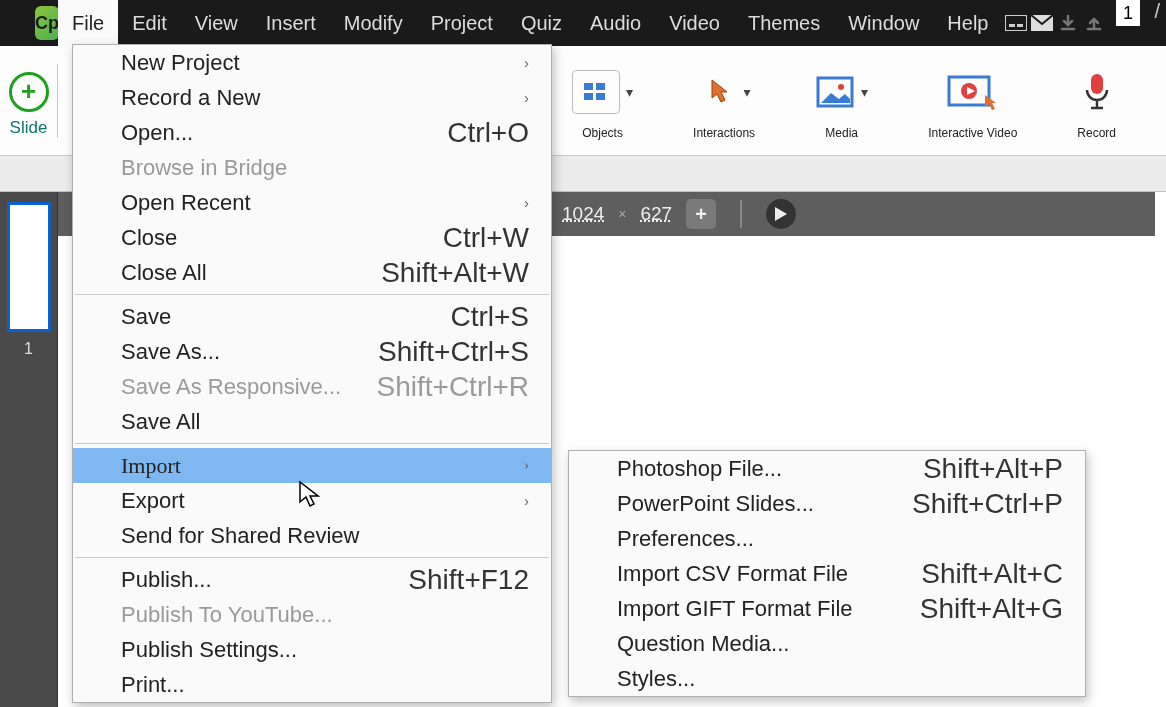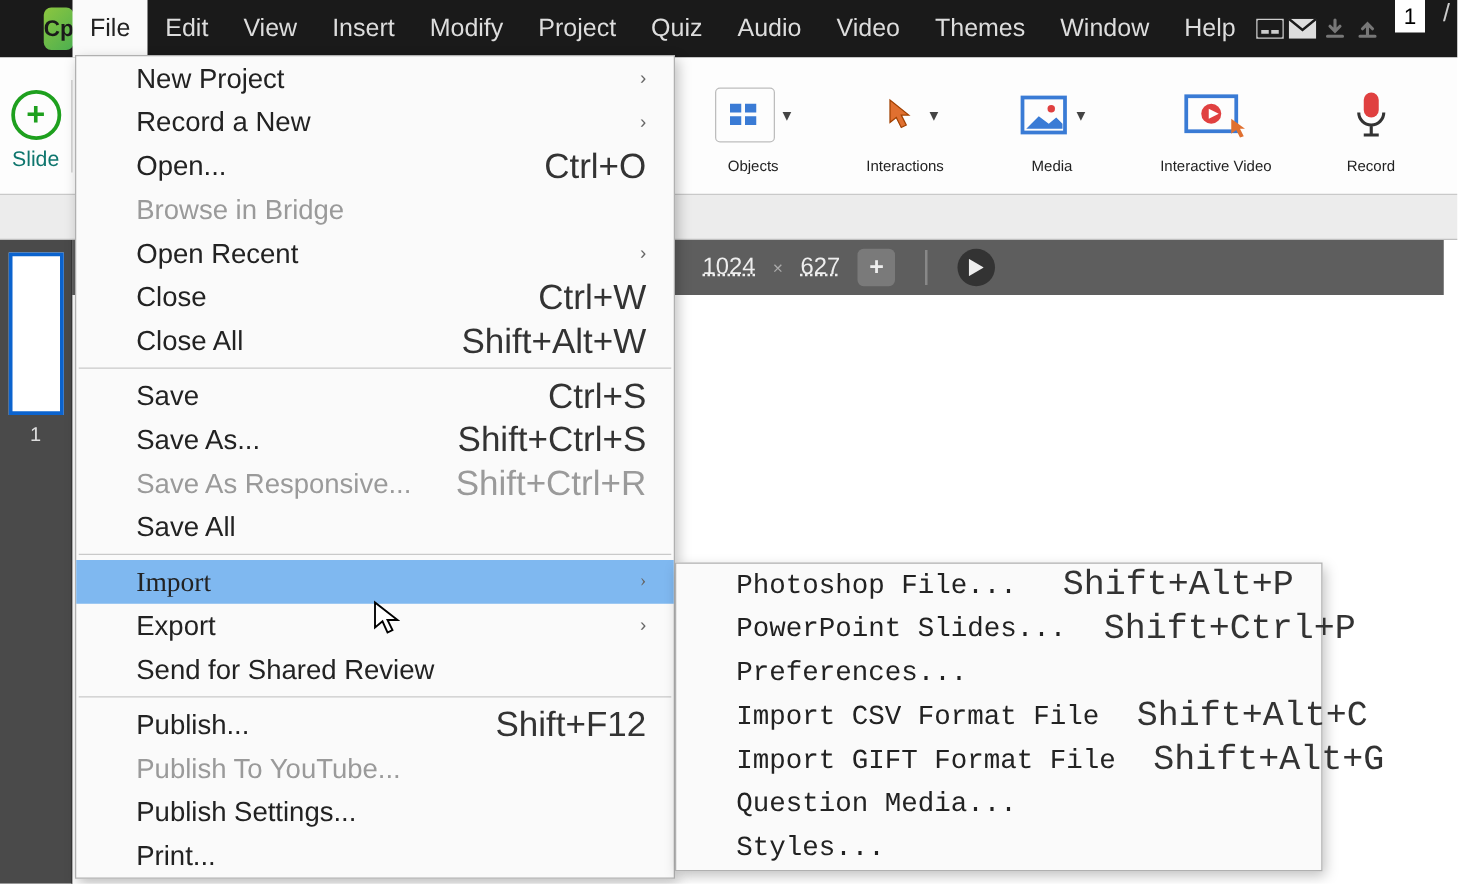--- a/index.html
+++ b/index.html
@@ -104,36 +104,36 @@
   .thumb {
     width: 44px; height: 130px; background: #fff;
     border: 3px solid #0b63ce;
   }
   .thumb-num { color: #ddd; font-size: 16px; margin-top: 8px; }
 
   
   .menu {
     position: absolute; background: #fafafa;
     border: 1px solid #b0b0b0; box-shadow: 2px 4px 10px rgba(0,0,0,0.25);
-    font-size: 22px; color: #222;
+    font-size: 22px; color: #222; margin-left: 12px;
   }
   .menu-item {
     display: flex; align-items: center; justify-content: space-between;
     padding: 4px 22px 4px 48px; height: 35px; white-space: nowrap;
   }
   .menu-item.highlight { background: #7fb8f0; font-family: Liberation Serif, serif; }
   .menu-item.disabled { color: #9a9a9a; }
   .menu-sep { height: 1px; background: #c9c9c9; margin: 4px 2px; }
   .menu-label { flex: 1; }
   .menu-short { color: #333; font-size: 28px; padding-left: 30px; }
   .menu-item.disabled .menu-short { color: #9a9a9a; }
   .menu-arrow { font-size: 15px; color: #666; padding-left: 20px; }
 
   #file-menu { left: 60px; top: 44px; width: 480px; }
-  #import-menu { left: 540px; top: 450px; width: 518px; font-family: Liberation Mono, monospace; }
+  #import-menu { left: 556px; top: 450px; width: 518px; }
 
   .cursor {
     position: absolute; left: 298px; top: 480px;
     width: 22px; height: 28px; pointer-events: none;
   }
 </style>
 </head>
 <body>
 
 <div class="menubar">

